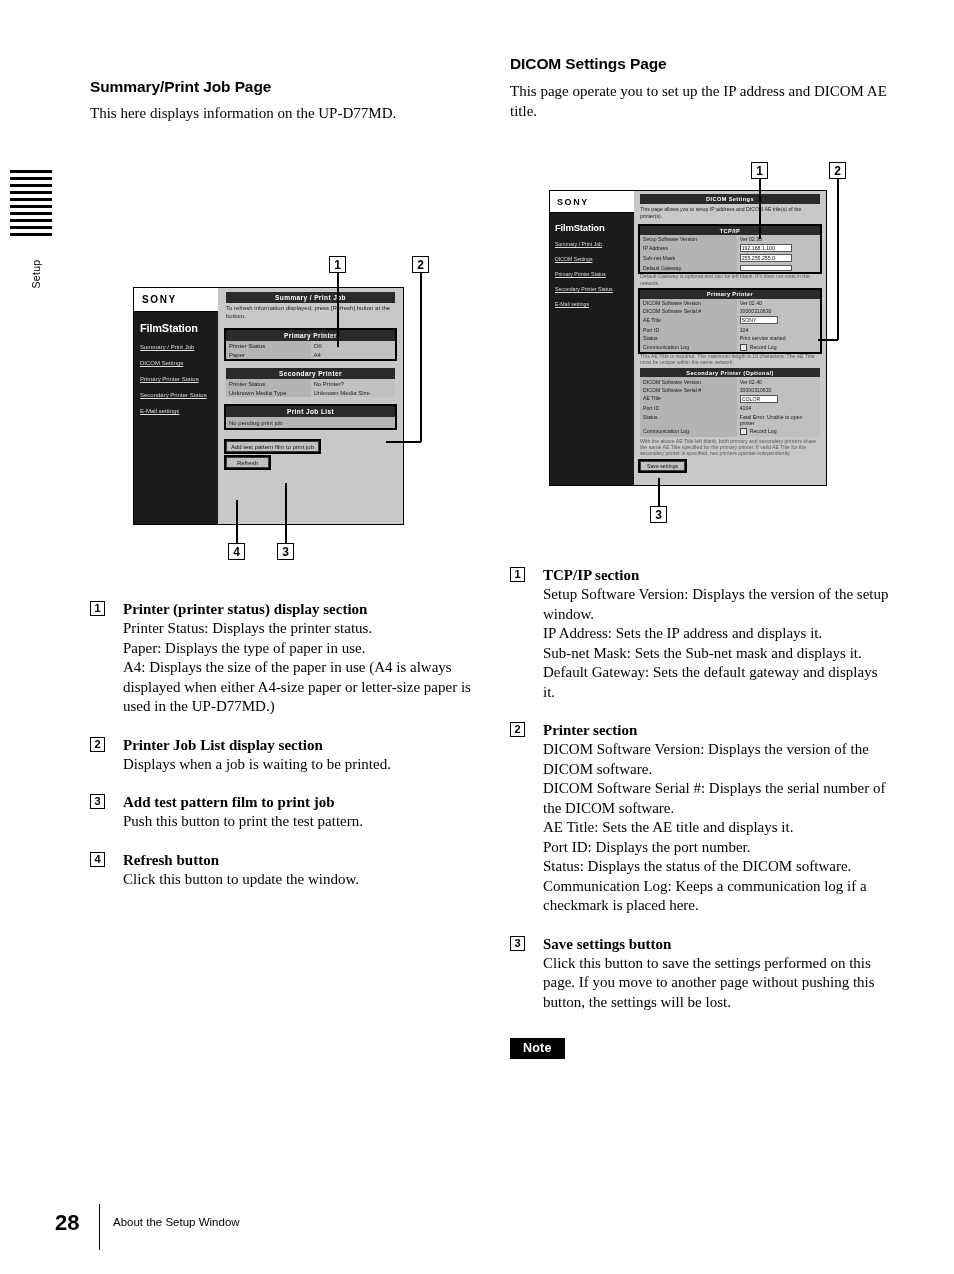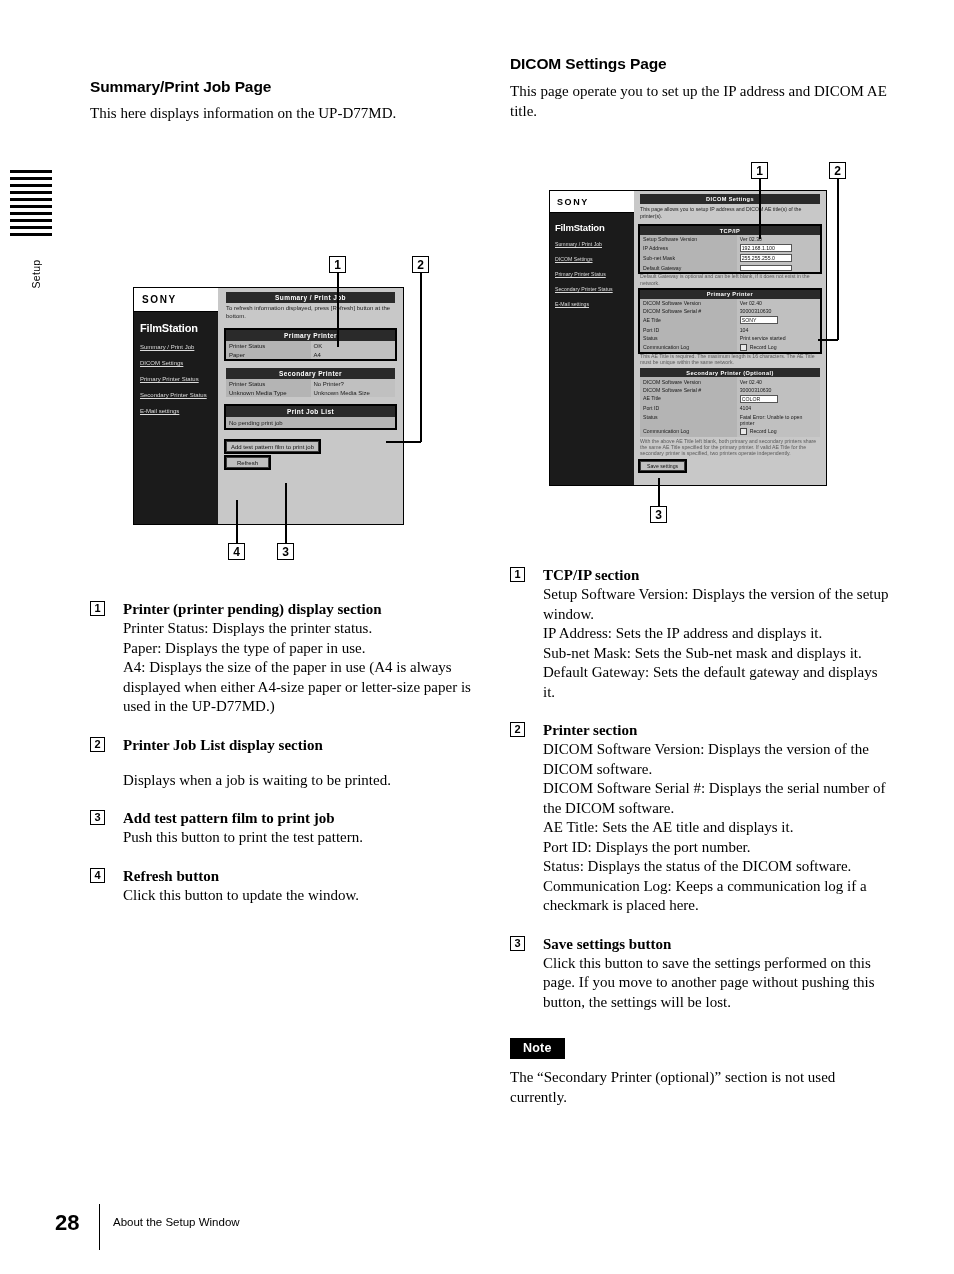--- a/index.html
+++ b/index.html
@@ -216,30 +216,30 @@
 
       <div class="btn boxed" style="margin-top:13px; padding:1.5px 4px; font-size:6px;">Add test pattern film to print job</div>
       <div style="height:5px"></div>
       <div class="btn boxed" style="padding:1.5px 10px; font-size:6px;">Refresh</div>
     </div>
   </div>
 
   <div style="position:absolute; left:90px; top:600px; width:382px;">
     <div class="item">
       <div class="numbox">1</div>
-      <div class="ttl">Printer (printer pending) display section</div>
+      <div class="ttl">Printer (printer status) display section</div>
       <div class="txt" style="white-space:pre-line;">Printer Status: Displays the printer status.
 Paper: Displays the type of paper in use.
 A4: Displays the size of the paper in use (A4 is always displayed when either A4-size paper or letter-size paper is used in the UP-D77MD.)</div>
     </div>
     <div style="height:19px"></div>
     <div class="item">
       <div class="numbox">2</div>
       <div class="ttl">Printer Job List display section</div>
-      <div class="txt" style="white-space:pre-line;margin-top:16px;">Displays when a job is waiting to be printed.</div>
+      <div class="txt" style="white-space:pre-line;">Displays when a job is waiting to be printed.</div>
     </div>
     <div style="height:19px"></div>
     <div class="item">
       <div class="numbox">3</div>
       <div class="ttl">Add test pattern film to print job</div>
       <div class="txt" style="white-space:pre-line;">Push this button to print the test pattern.</div>
     </div>
     <div style="height:19px"></div>
     <div class="item">
       <div class="numbox">4</div>
@@ -393,21 +393,20 @@
     <div style="height:19px"></div>
     <div class="item">
       <div class="numbox">3</div>
       <div class="ttl">Save settings button</div>
       <div class="txt" style="white-space:pre-line;">Click this button to save the settings performed on this page. If you move to another page without pushing this button, the settings will be lost.</div>
     </div>
 
     <div style="height:26px"></div>
     <div>
       <span class="note-badge">Note</span>
-      <p class="body" style="margin-top:9px;">The “Secondary Printer (optional)” section is not used currently.</p>
     </div>
   </div>
 
   <div id="footer">
     <div id="page-num">28</div>
     <div id="footer-rule"></div>
     <div id="footer-text">About the Setup Window</div>
   </div>
 
 </div>

